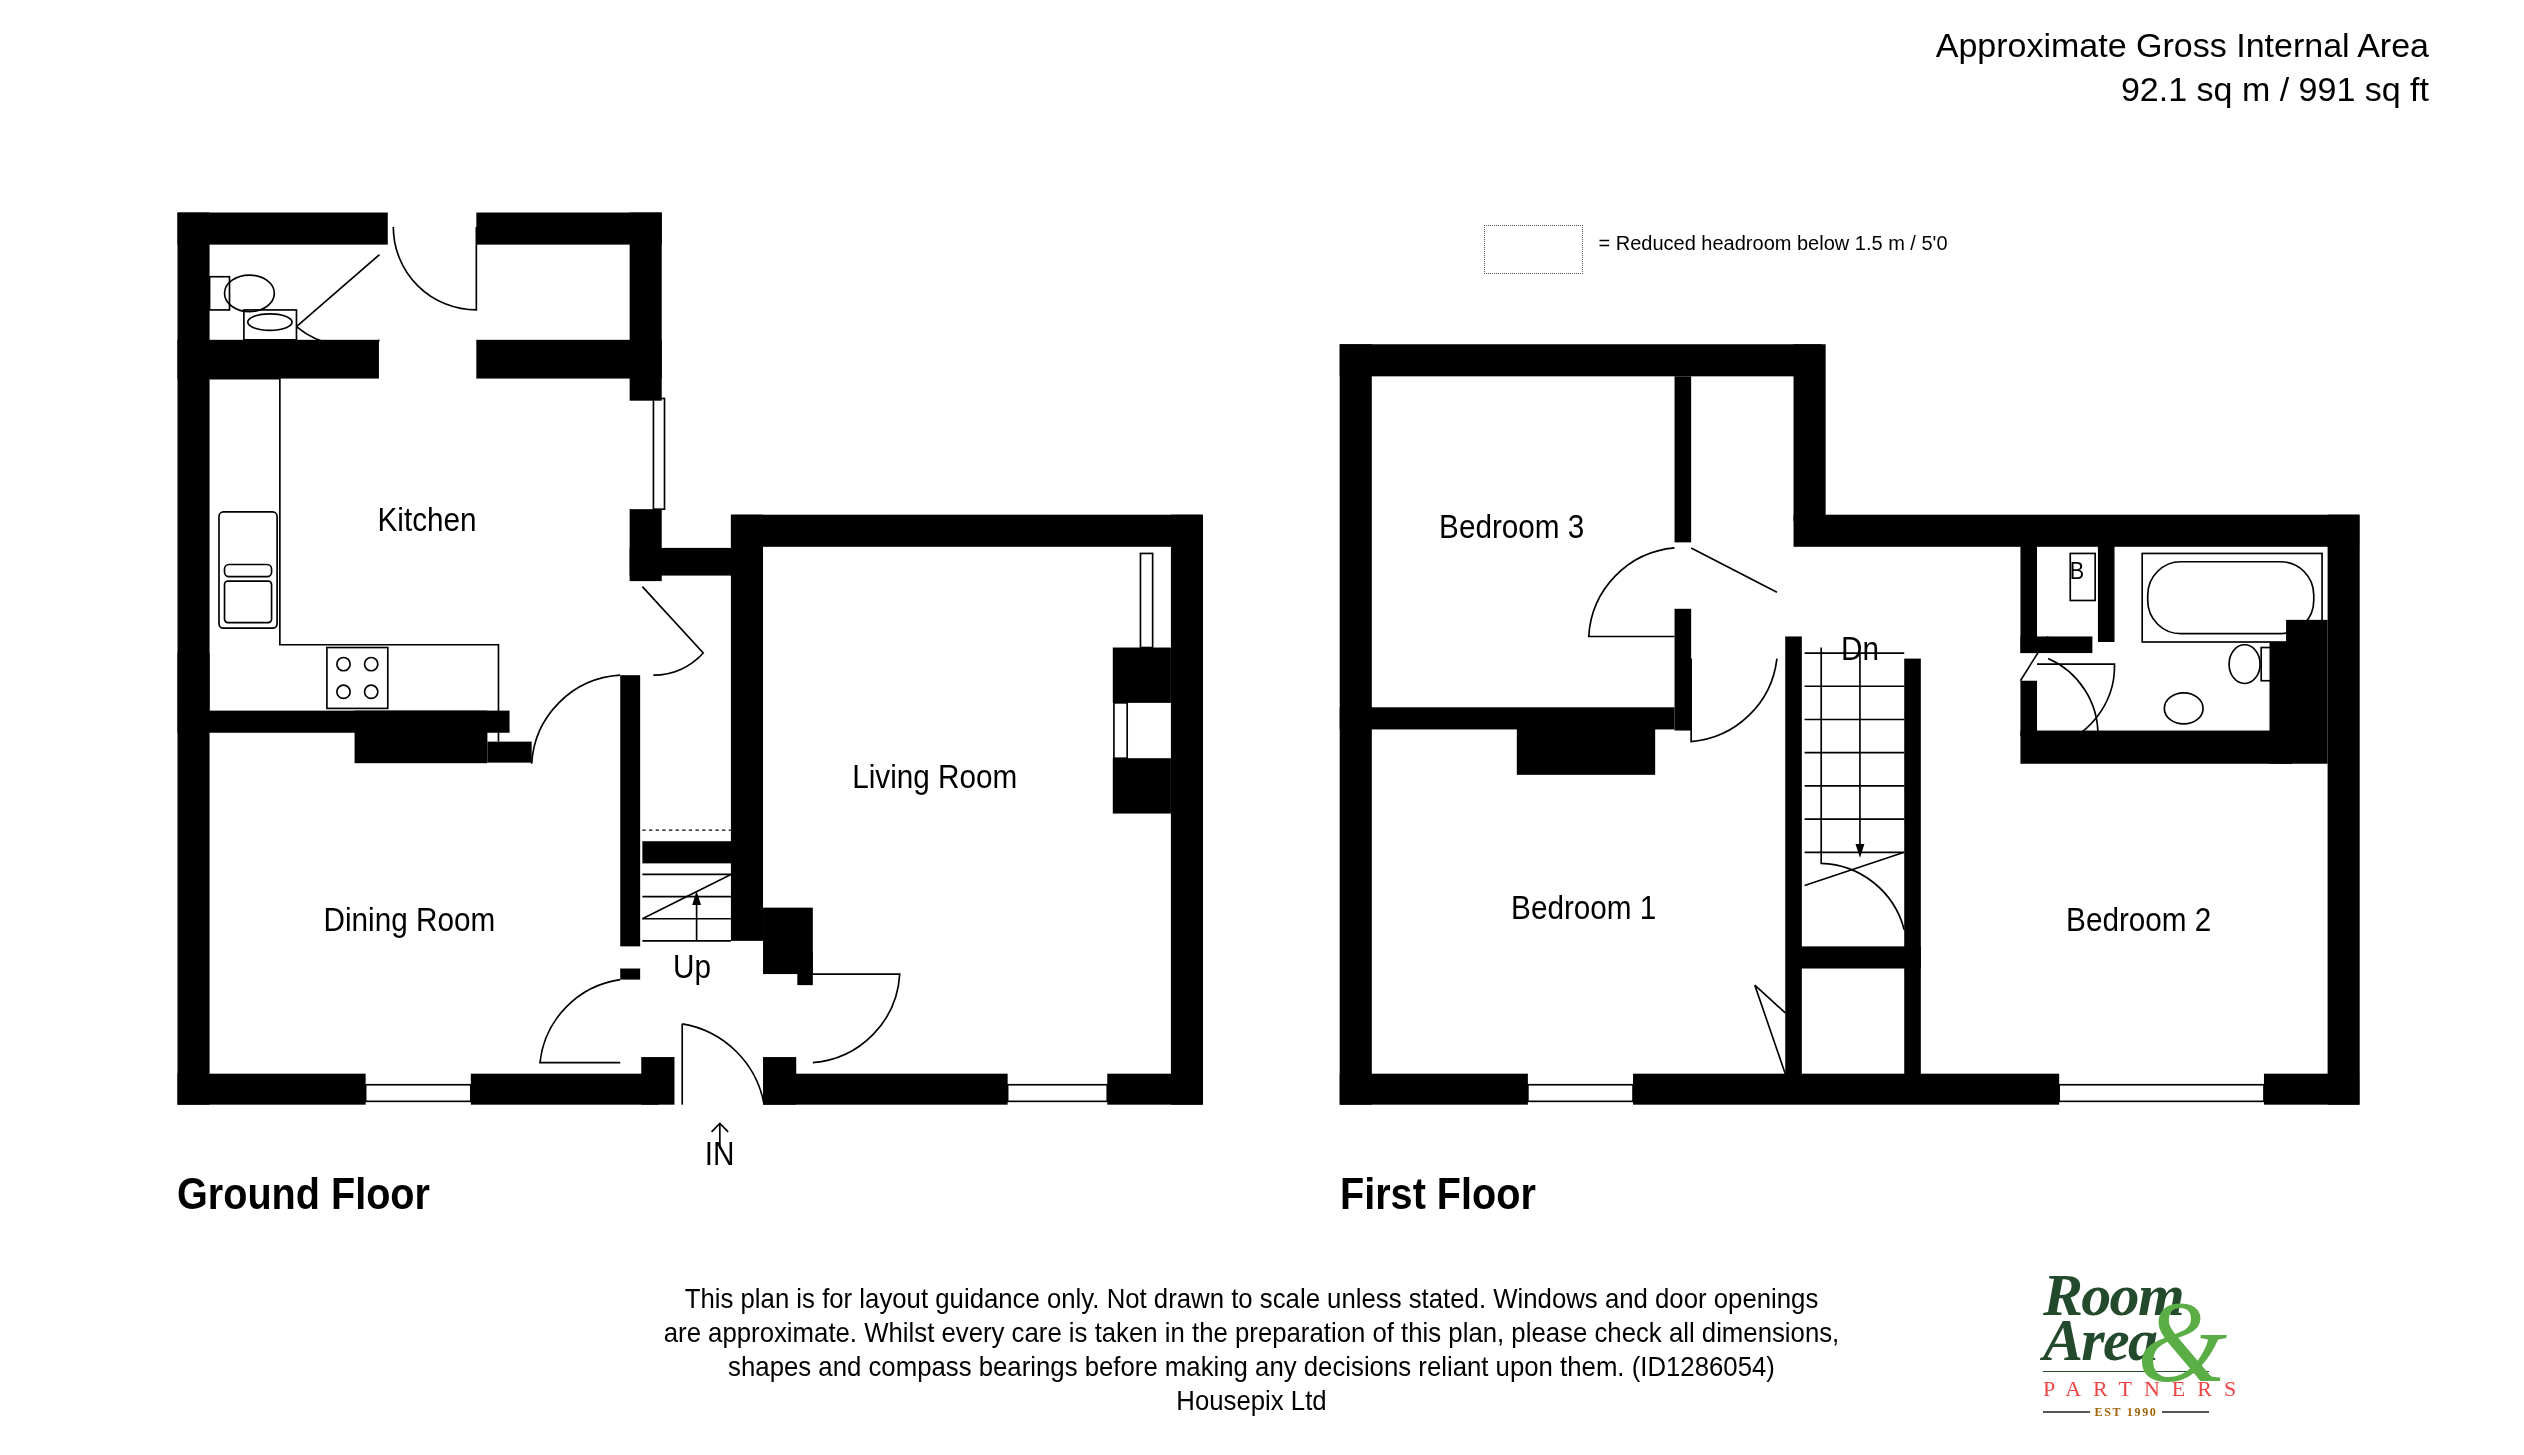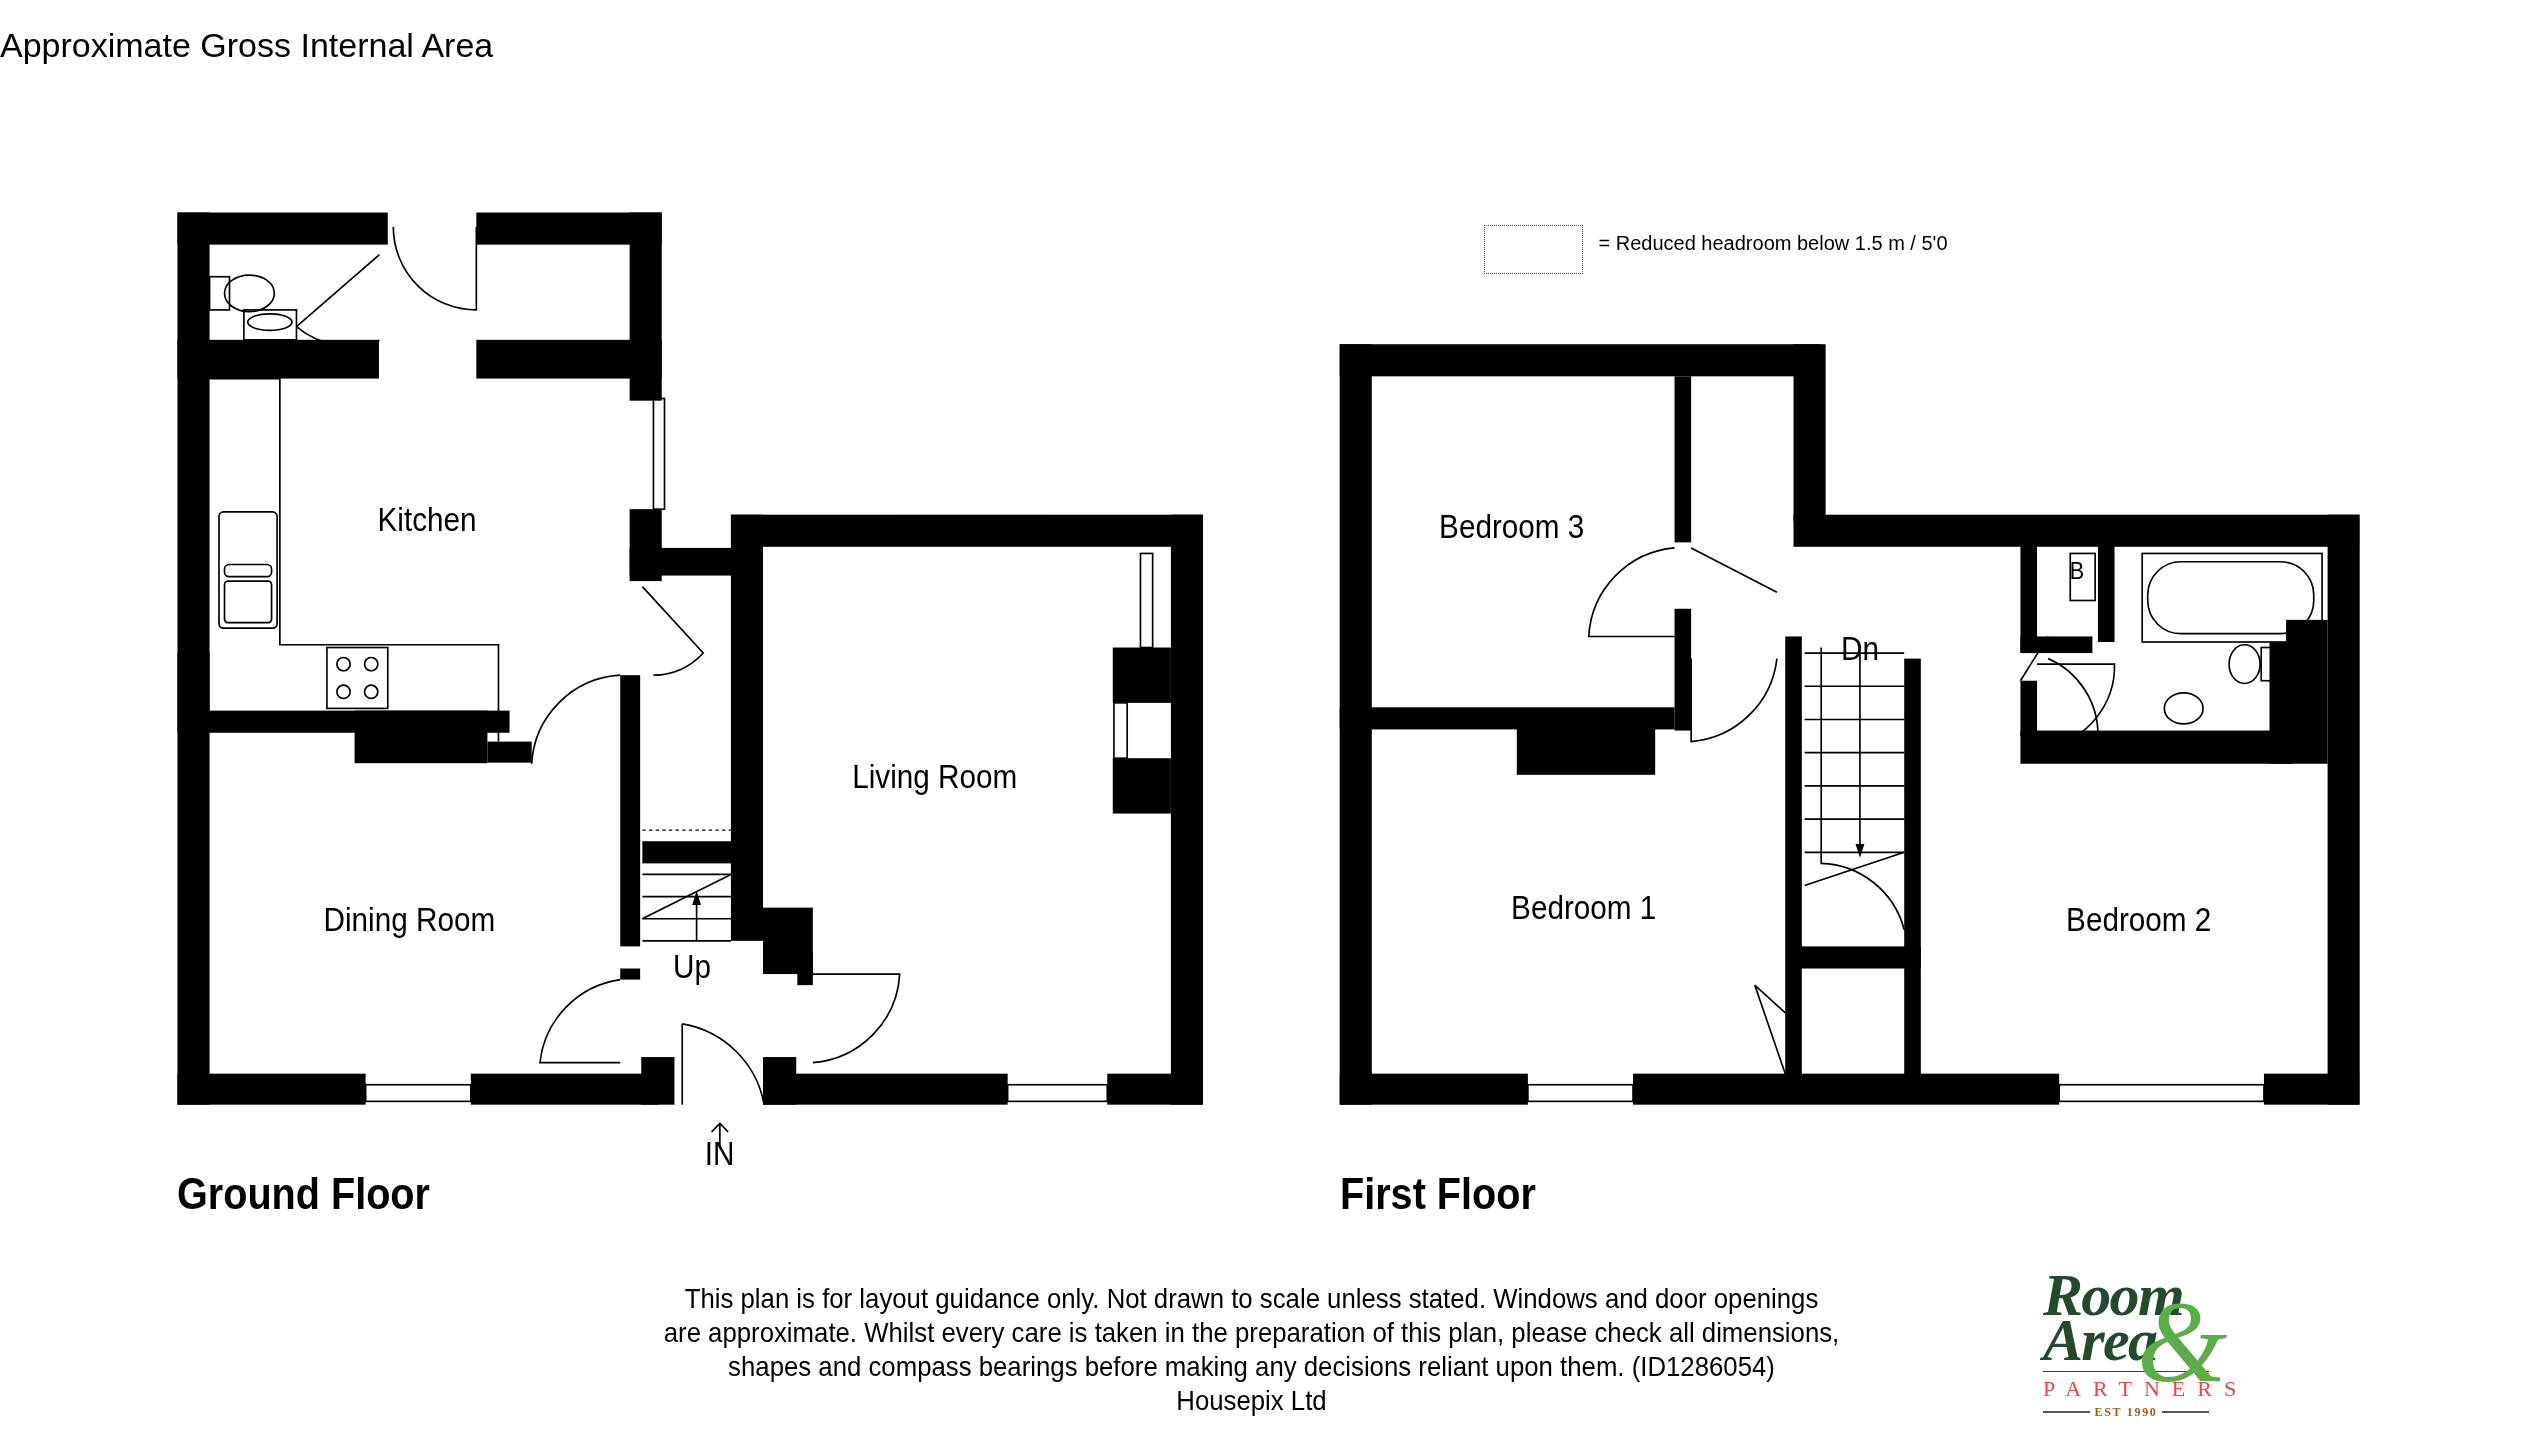--- a/index.html
+++ b/index.html
@@ -1,19 +1,19 @@
 <!DOCTYPE html>
 <html style="font-size:8.9px"><head>
 <meta charset="utf-8">
 <style>
   html, body { margin: 0; padding: 0; background: #ffffff; }
   body { width: 2525px; height: 1455px; position: relative; overflow: hidden;
          font-family: "Liberation Sans", sans-serif; color: #000; }
   .abs { position: absolute; }
-  .title { left: 0; width: 2429px; text-align: left; top: 23px; font-size: 34px; line-height: 44px; }
+  .title { left: 0; width: 2429px; text-align: right; top: 23px; font-size: 34px; line-height: 44px; }
   .legend { left: 1484px; top: 213px; display: flex; align-items: center; gap: 15.5px; font-size: 20px; }
   .legend-box { width: 97px; height: 47px; border: 1.7px dotted #555; margin-top: 12px; }
   .floor-label { font-size: 45px; font-weight: bold; transform: scaleX(0.88); transform-origin: left top; }
   .room-label { font-size: 33px; transform: scaleX(0.9); transform-origin: center; white-space: nowrap; }
   .disclaimer { left: 554px; width: 1395px; text-align: center; top: 1282px; font-size: 28px; line-height: 34px;
                 transform: scaleX(0.92); transform-origin: center top; }
   svg.plan { position: absolute; left: 0; top: 0; }
   .logo { left: 2043px; top: 1273px; width: 188px; font-family: "Liberation Serif", serif; }
   .logo .word { color: #234a2c; font-style: italic; font-weight: bold; font-size: 60px; line-height: 45px; letter-spacing: -1.7px; }
   .logo .amp { position: absolute; left: 94px; top: 11px; color: #5aae45; font-size: 116px; font-style: italic; line-height: 1; }
@@ -21,20 +21,21 @@
   .logo .partners { color: #ef4444; font-size: 22px; letter-spacing: 12px; margin-top: 4px; }
   .logo .est { display: flex; align-items: center; width: 166px; gap: 4.4px; margin-top: 2.2px; }
   .logo .est .ln { flex: 1; height: 1.7px; background: #555; }
   .logo .est span { color: #a16207; font-weight: bold; font-size: 12px; letter-spacing: 1.7px; }
 </style>
 </head>
 <body>
 
 <div class="abs title">
   <div>Approximate Gross Internal Area</div>
+  <div>92.1 sq m / 991 sq ft</div>
 </div>
 
 <div class="abs legend">
   <div class="legend-box"></div>
   <span>=  Reduced headroom below 1.5 m / 5'0</span>
 </div>
 
 <svg class="plan" width="2525" height="1455" viewBox="0 0 4561 2629">
   <g fill="#000" stroke="none">
 

